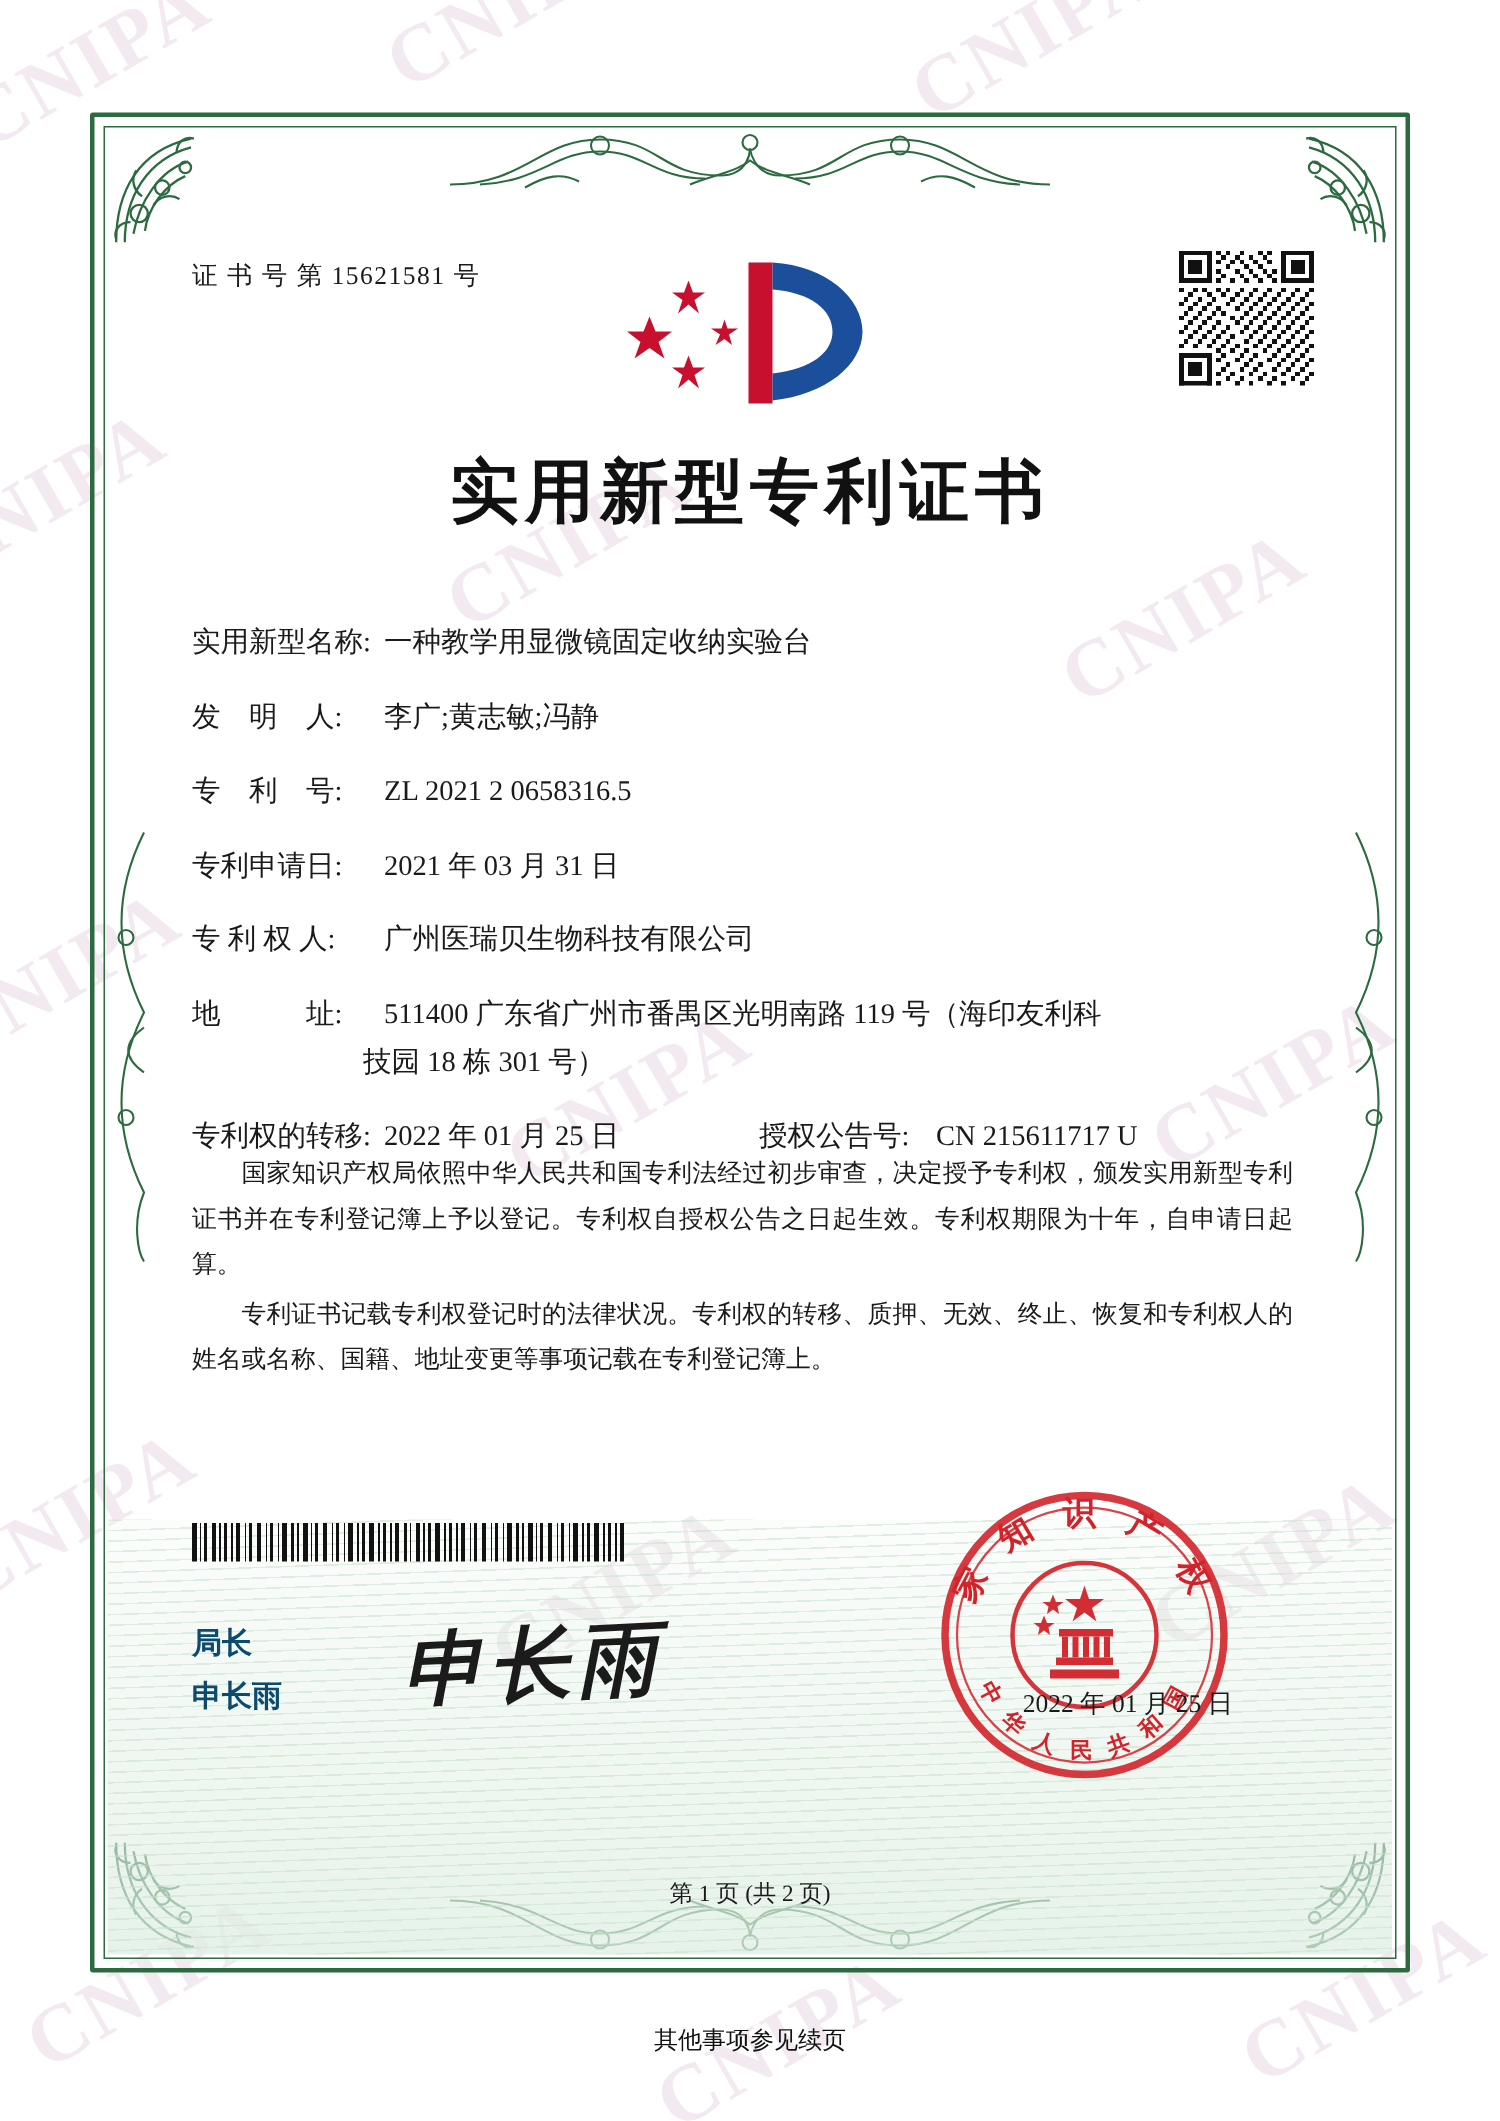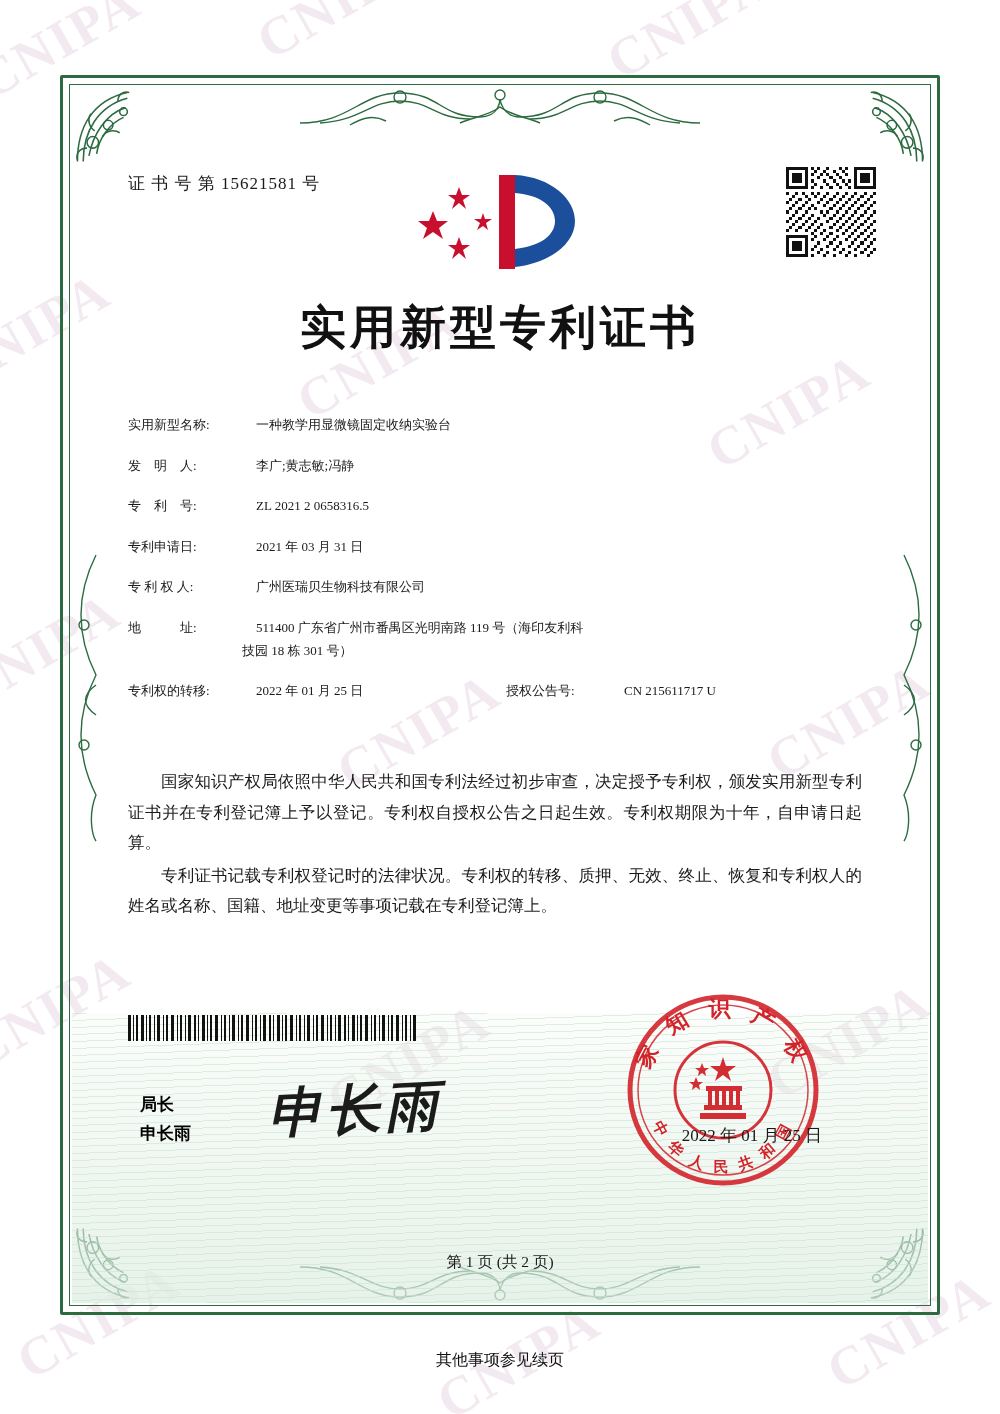--- a/index.html
+++ b/index.html
@@ -138,21 +138,21 @@
     letter-spacing: 4px;
     color: #111;
     font-family: "DejaVu Serif", "Liberation Serif", serif;
   }
 
   .fields {
     position: absolute;
     left: 68px;
     right: 60px;
     top: 340px;
-    font-size: 13px;
+    font-size: 19px;
     color: #1a1a1a;
     line-height: 1.5;
   }
   .field-row {
     display: flex;
     align-items: flex-start;
     margin-bottom: 21px;
   }
   .field-label {
     width: 128px;
@@ -207,25 +207,24 @@
     bottom: 274px;
     width: 290px;
     height: 26px;
     z-index: 3;
   }
   #signature-block {
     position: absolute;
     left: 68px;
     bottom: 166px;
     z-index: 3;
-    font-size: 17px;
+    font-size: 20px;
     line-height: 1.75;
     font-weight: bold;
-    color: #000000;
-    margin-left: 12px;
+    color: #0c4a6e;
   }
   #signature-script {
     position: absolute;
     left: 208px;
     bottom: 168px;
     z-index: 3;
     font-family: "DejaVu Serif", "Liberation Serif", serif;
     font-size: 54px;
     font-style: italic;
     font-weight: bold;

